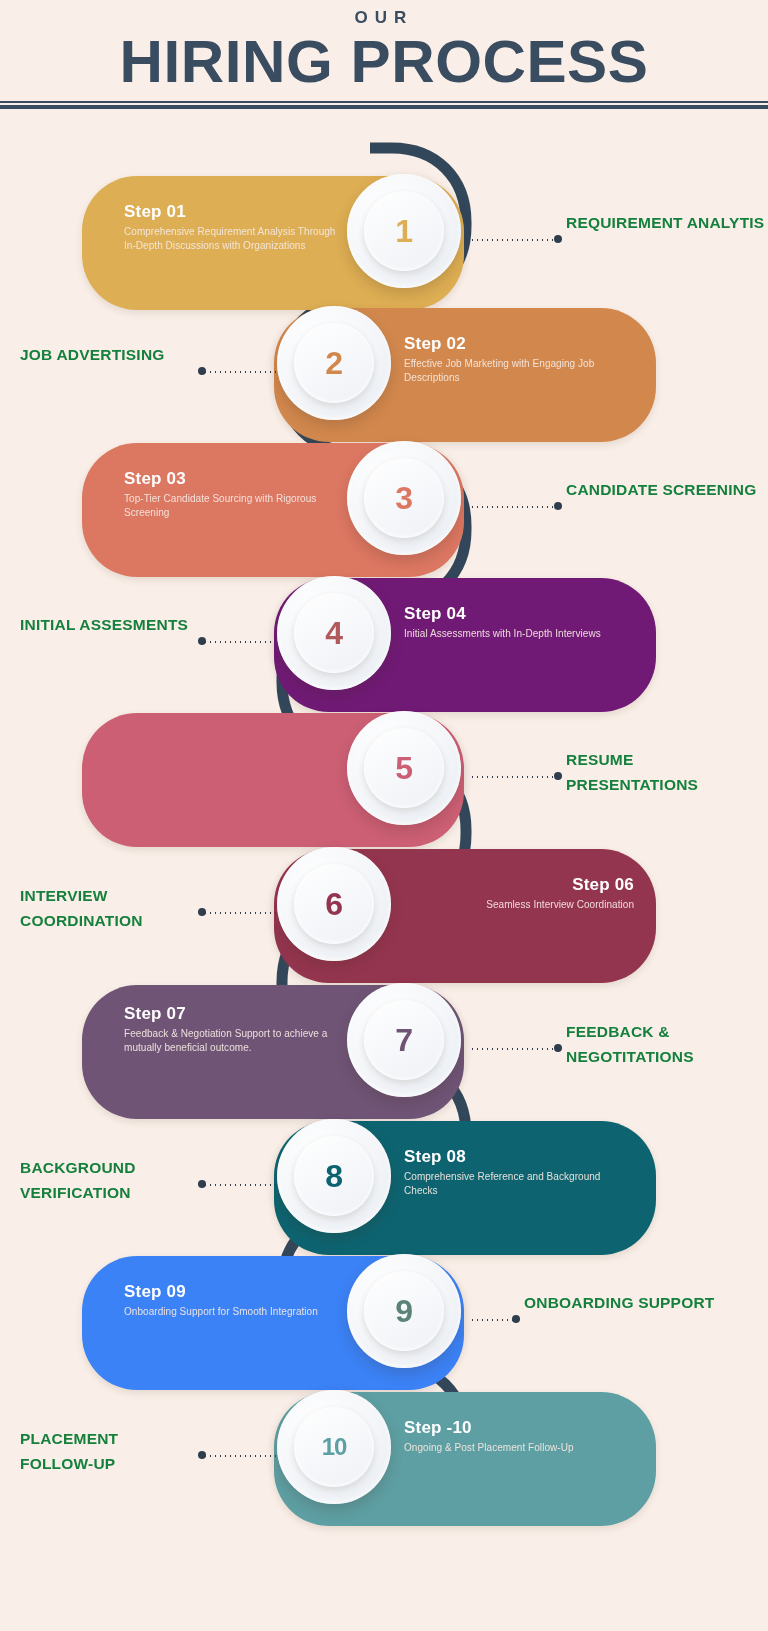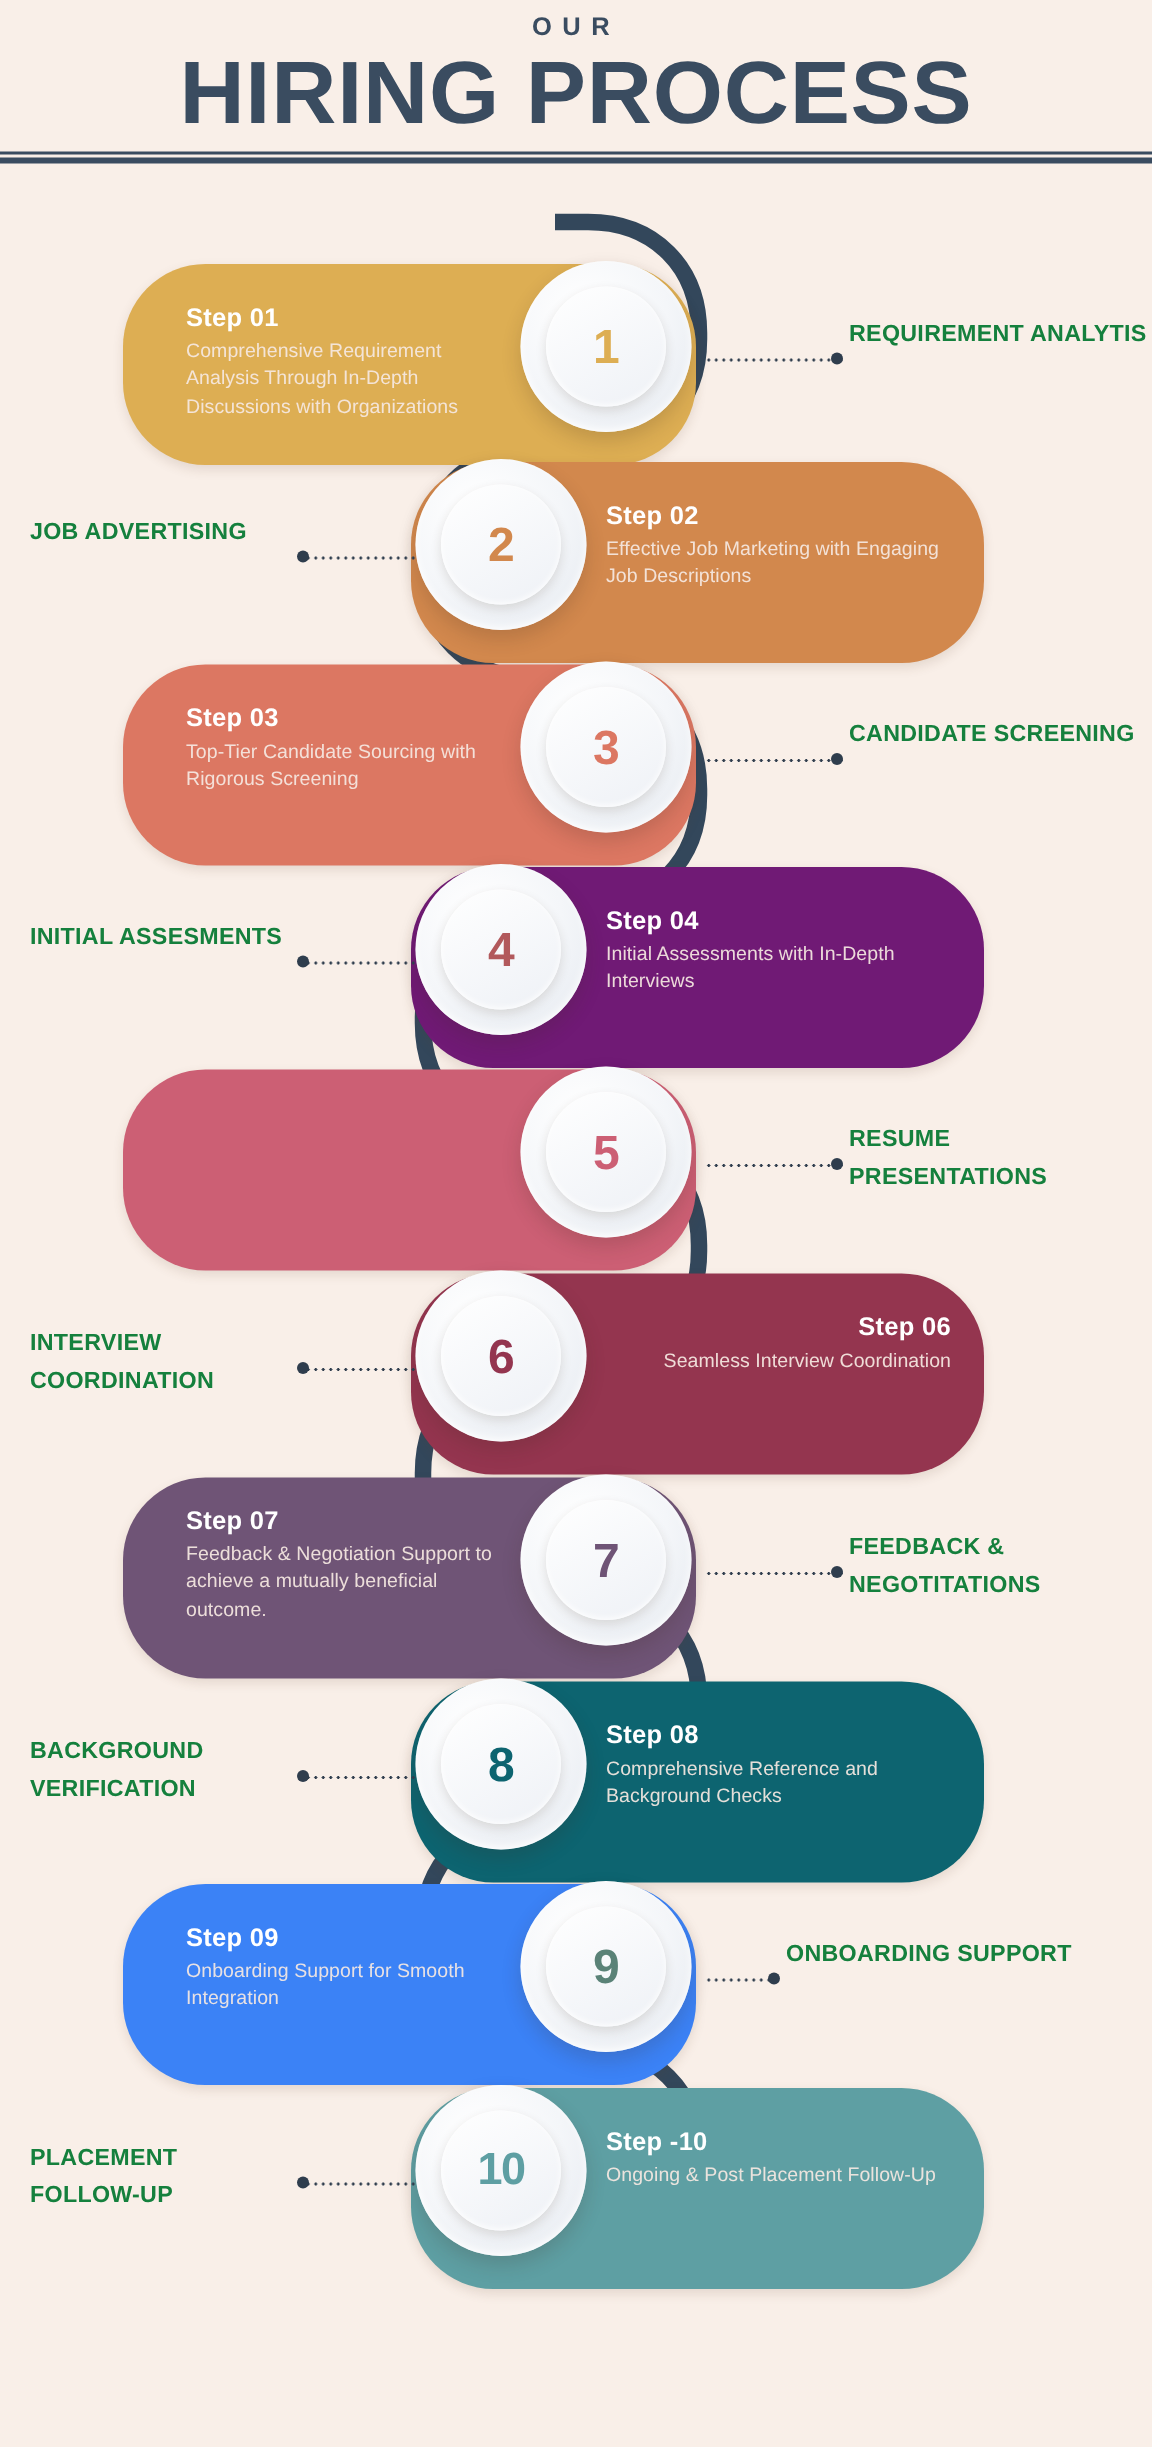--- a/index.html
+++ b/index.html
@@ -41,40 +41,40 @@
   .pill.right{left:274px;width:382px;}
 
   .txt{position:absolute;top:27px;}
   .txt.l{left:42px;width:215px;}
   .txt.r{left:130px;width:230px;}
   .steplabel{
     font-size:17px;font-weight:700;color:#ffffff;line-height:1.1;margin-bottom:3px;
     letter-spacing:.2px;
   }
   .stepdesc{
-    font-size:13px;color:#F6E9E2;line-height:1.42;opacity:.93;letter-spacing:.05px;
+    font-size:10px;color:#F6E9E2;line-height:1.42;opacity:.93;letter-spacing:.05px;
   }
 
   
   .medal{
     position:absolute;top:-2px;width:114px;height:114px;border-radius:50%;
     background:radial-gradient(circle at 36% 30%, #ffffff 0%, #f4f6f9 52%, #e3e8ef 100%);
     box-shadow:0 6px 13px rgba(60,40,30,.18), 0 -2px 6px rgba(255,255,255,.9) inset;
     display:flex;align-items:center;justify-content:center;
   }
   .medal.onright{left:265px;}
   .medal.onleft{left:3px;}
   .medal-inner{
     width:80px;height:80px;border-radius:50%;
     background:linear-gradient(150deg,#ffffff 0%,#eef1f6 100%);
     box-shadow:0 3px 7px rgba(60,40,30,.14), 0 -1px 4px rgba(255,255,255,.95) inset;
     display:flex;align-items:center;justify-content:center;
   }
   .num{font-size:32px;font-weight:700;letter-spacing:-.5px;}
-  .num.ten{font-size:30px;letter-spacing:-1px;}
+  .num.ten{font-size:24px;letter-spacing:-1px;}
 
   
   .caption{
     position:absolute;top:34px;font-size:15.5px;font-weight:700;color:#15803d;
     line-height:1.62;letter-spacing:.2px;
   }
   .caption.r{left:566px;width:200px;text-align:left;}
   .caption.l{left:20px;width:175px;text-align:left;}
 
   .leader{position:absolute;height:12px;top:58px;}

